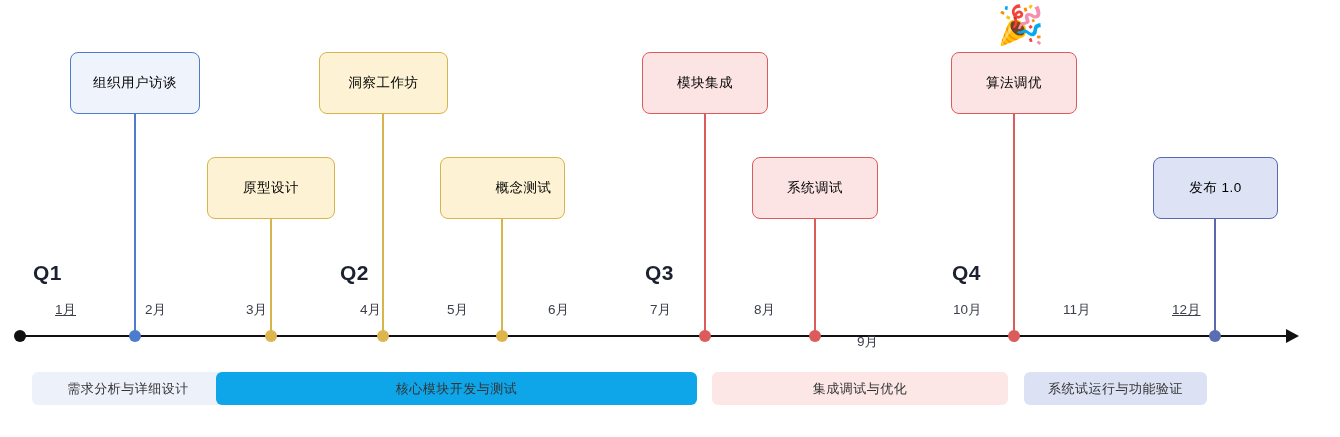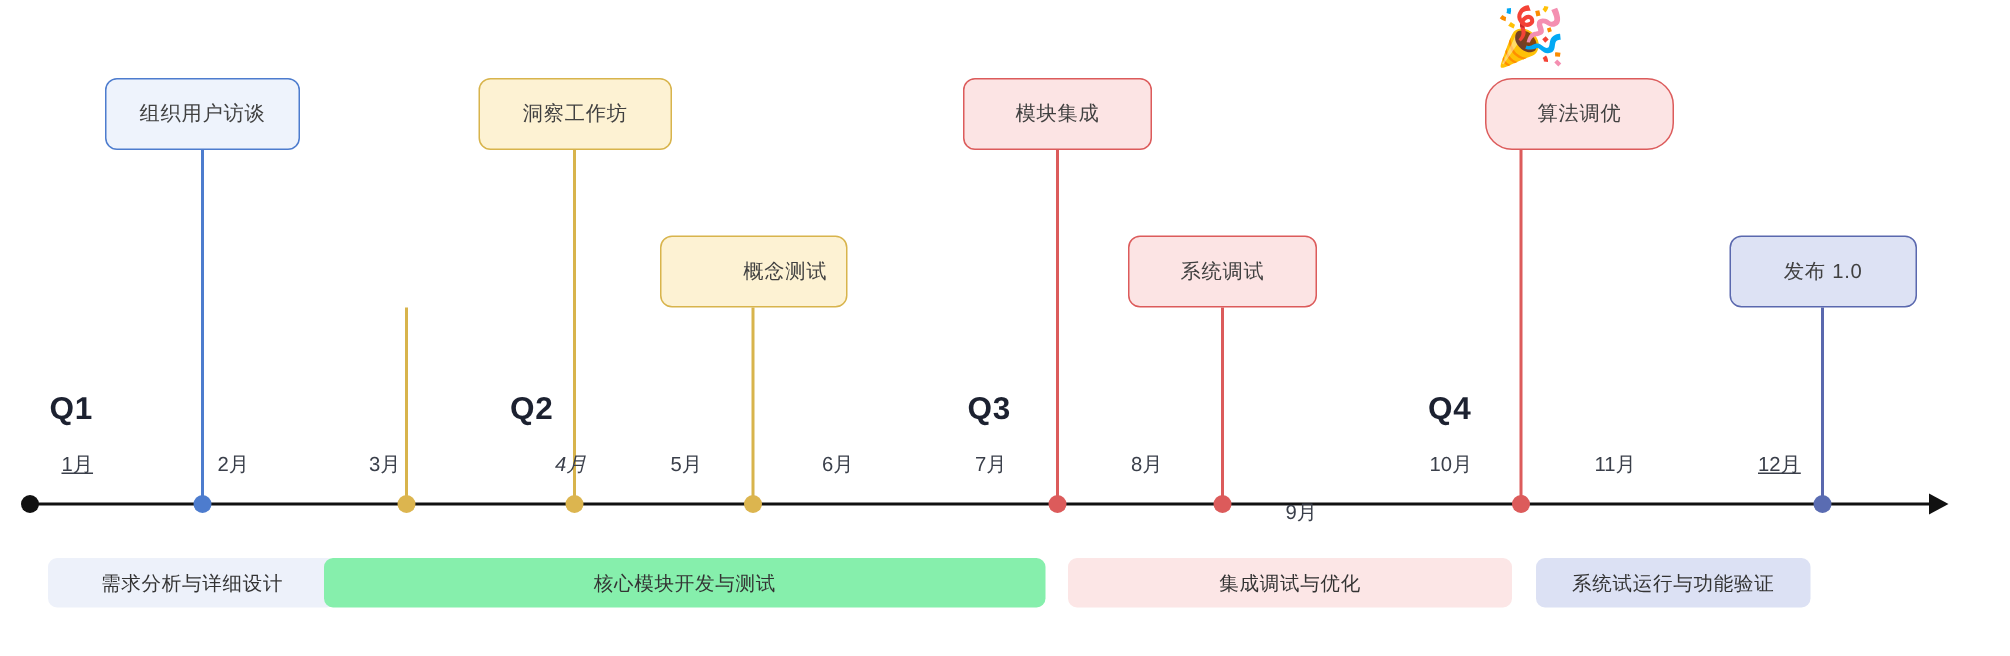--- a/index.html
+++ b/index.html
@@ -2,23 +2,23 @@
 <html><head>
 <meta charset="utf-8">
 <style>
   html,body{margin:0;padding:0;background:#ffffff;}
   .canvas{
     position:relative;width:1340px;height:437px;background:#ffffff;overflow:hidden;
     font-family:"Liberation Sans","DejaVu Sans",sans-serif;color:#2f2f2f;
   }
   
   .card{
-    position:absolute;height:48px;border-radius:8px;border:1.6px solid #999;
+    position:absolute;height:62px;border-radius:8px;border:1.6px solid #999;
     display:flex;align-items:center;justify-content:center;
-    font-size:13.5px;color:#404040;box-sizing:border-box;letter-spacing:.5px;
+    font-size:13.5px;color:#000000;box-sizing:border-box;letter-spacing:.5px;
   }
   .card.blue  {border-color:#4d7cce;background:#eef3fc;}
   .card.yellow{border-color:#d8b44c;background:#fdf2d3;}
   .card.red   {border-color:#dc5b5b;background:#fce4e4;}
   .card.indigo{border-color:#5a68ae;background:#dde2f4;}
   
   .connector{position:absolute;width:2px;}
   .connector.blue  {background:#4d7cce;}
   .connector.yellow{background:#d8b44c;}
   .connector.red   {background:#dc5b5b;}
@@ -36,21 +36,21 @@
   
   .quarter{position:absolute;top:261px;font-size:21px;font-weight:bold;color:#1c2130;letter-spacing:.5px;}
   .month{position:absolute;top:301px;font-size:13.5px;color:#3a3f4a;}
   
   .phase{
     position:absolute;top:372px;height:33px;border-radius:6px;
     display:flex;align-items:center;justify-content:center;
     font-size:13px;color:#333;letter-spacing:.5px;box-sizing:border-box;
   }
   .phase.p1{background:#edf1fa;}
-  .phase.p2{background:#86efac;}
+  .phase.p2{background:#0ea5e9;}
   .phase.p3{background:#fce6e6;}
   .phase.p4{background:#dce1f4;}
   
   .celebrate{position:absolute;left:997px;top:0px;font-size:38px;line-height:50px;}
 </style>
 </head>
 <body>
 
 <div class="canvas">
 
@@ -59,33 +59,36 @@
   <div class="connector yellow" style="left:382px;top:100px;height:236px;"></div>
   <div class="connector yellow" style="left:501px;top:205px;height:131px;"></div>
   <div class="connector red" style="left:704px;top:100px;height:236px;"></div>
   <div class="connector red" style="left:814px;top:205px;height:131px;"></div>
   <div class="connector red" style="left:1013px;top:100px;height:236px;"></div>
   <div class="connector indigo" style="left:1214px;top:205px;height:131px;"></div>
 
   <div class="card blue" style="left:70px;top:52px;width:130px;">
       <span>组织用户访谈</span>
     </div>
+  <div class="card yellow" style="left:207px;top:157px;width:128px;">
+      <span>原型设计</span>
+    </div>
   <div class="card yellow" style="left:319px;top:52px;width:129px;">
       <span>洞察工作坊</span>
     </div>
   <div class="card yellow" style="left:440px;top:157px;width:125px;padding-left:42px;">
       <span>概念测试</span>
     </div>
   <div class="card red" style="left:752px;top:157px;width:126px;">
       <span>系统调试</span>
     </div>
   <div class="card red" style="left:642px;top:52px;width:126px;">
       <span>模块集成</span>
     </div>
-  <div class="card red" style="left:990px;top:52px;width:126px;border-radius:18px;">
+  <div class="card red" style="left:951px;top:52px;width:126px;">
       <span>算法调优</span>
     </div>
   <div class="card indigo" style="left:1153px;top:157px;width:125px;">
       <span>发布 1.0</span>
     </div>
 
   <div class="celebrate">🎉</div>
 
   <div class="axis-line"></div>
   <div class="axis-start-dot"></div>
@@ -98,24 +101,24 @@
   <div class="dot red" style="left:699px;"></div>
   <div class="dot red" style="left:809px;"></div>
   <div class="dot red" style="left:1008px;"></div>
   <div class="dot indigo" style="left:1209px;"></div>
 
   <div class="quarter" style="left:33px;">Q1</div>
   <div class="quarter" style="left:340px;">Q2</div>
   <div class="quarter" style="left:645px;">Q3</div>
   <div class="quarter" style="left:952px;">Q4</div>
 
-  <div class="month" style="left:41px;text-decoration:underline;">1月</div>
+  <div class="month" style="left:55px;text-decoration:underline;">1月</div>
   <div class="month" style="left:145px;">2月</div>
   <div class="month" style="left:246px;">3月</div>
-  <div class="month" style="left:370px;font-style:italic;">4月</div>
+  <div class="month" style="left:360px;">4月</div>
   <div class="month" style="left:447px;">5月</div>
   <div class="month" style="left:548px;">6月</div>
   <div class="month" style="left:650px;">7月</div>
   <div class="month" style="left:754px;">8月</div>
   <div class="month" style="left:857px;margin-top:32px;">9月</div>
   <div class="month" style="left:953px;">10月</div>
   <div class="month" style="left:1063px;">11月</div>
   <div class="month" style="left:1172px;text-decoration:underline;">12月</div>
 
   <div class="phase p1" style="left:32px;width:192px;">

